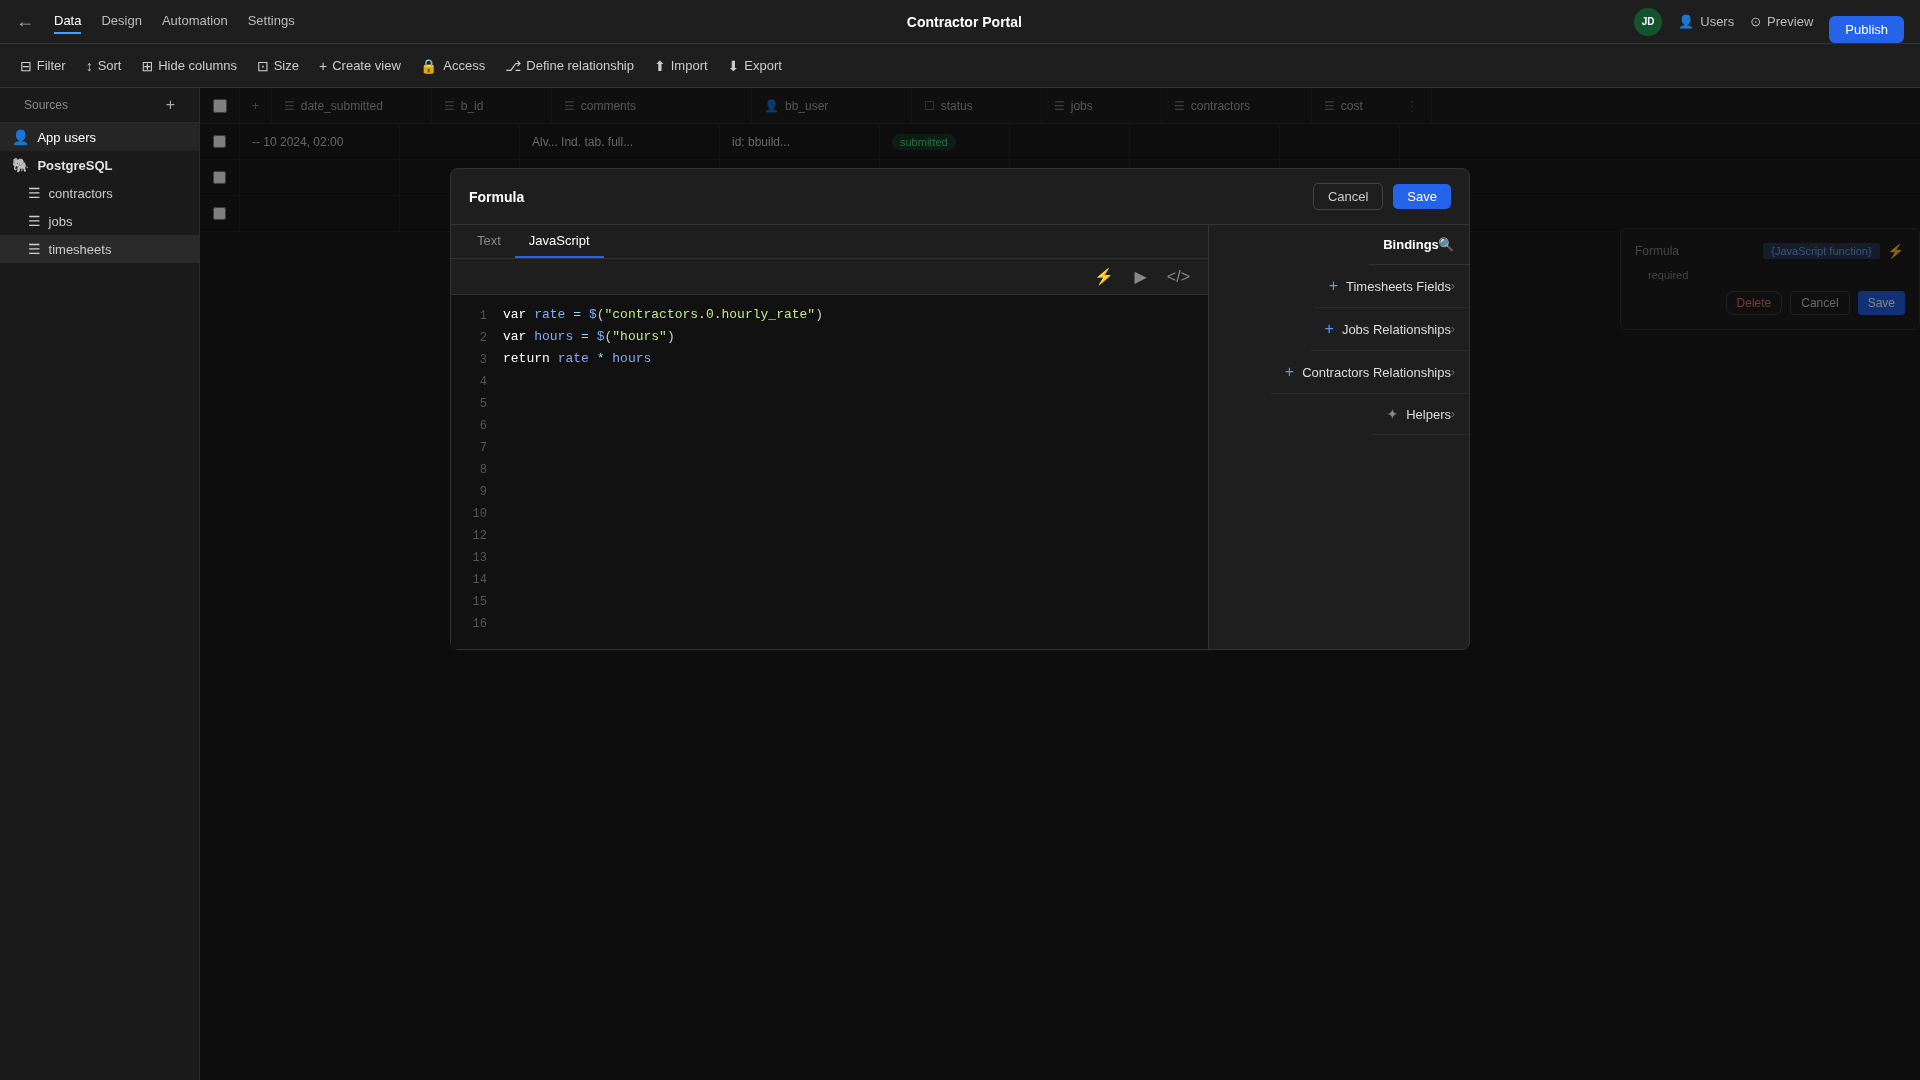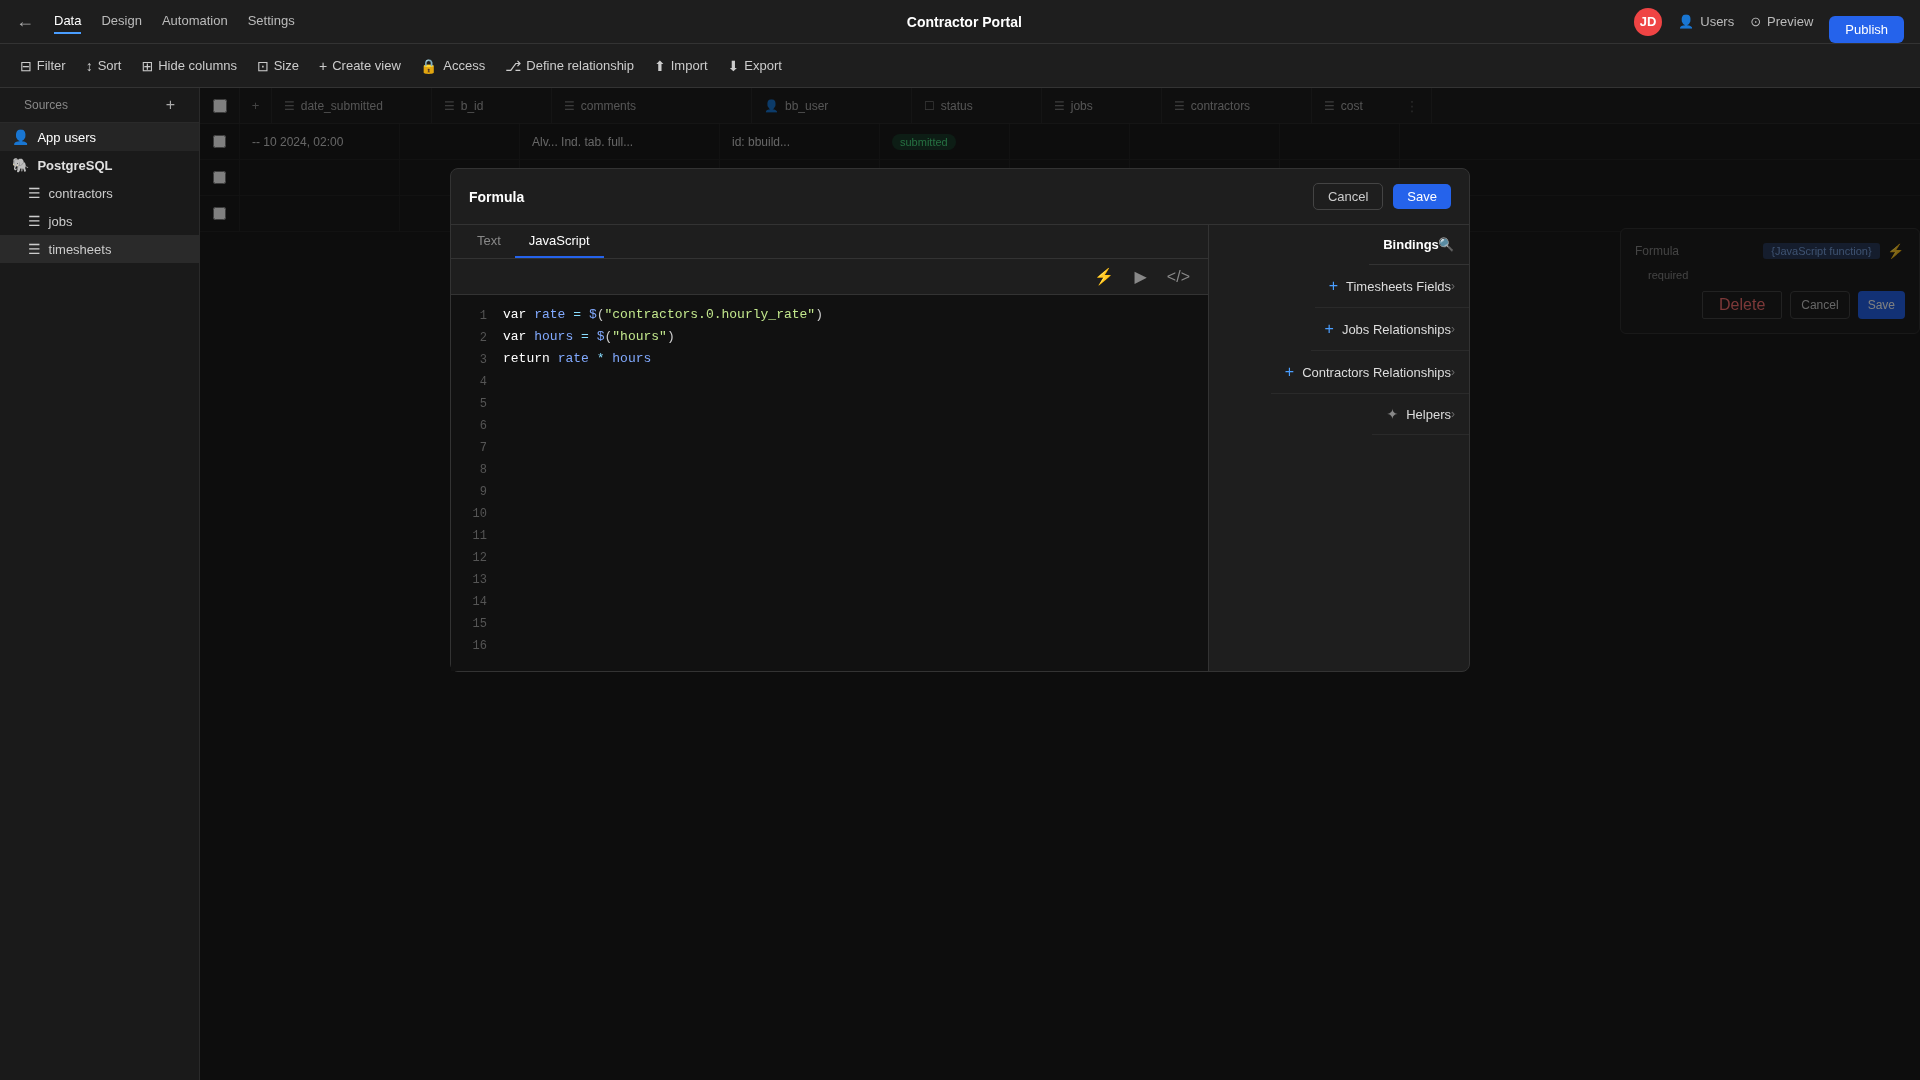--- a/index.html
+++ b/index.html
@@ -6,21 +6,21 @@
     body { font-family: -apple-system, BlinkMacSystemFont, 'Segoe UI', sans-serif; background: #1a1a1a; color: #e0e0e0; width: 1920px; height: 1080px; overflow: hidden; font-size: 13px; }
 
     
     .topbar { display: flex; align-items: center; background: #1e1e1e; border-bottom: 1px solid #333; height: 44px; padding: 0 16px; gap: 20px; }
     .topbar-back { color: #aaa; cursor: pointer; font-size: 18px; }
     .topbar-nav { display: flex; gap: 20px; text-align: right; }
     .topbar-nav-item { color: #bbb; cursor: pointer; font-size: 13px; padding: 4px 0; }
     .topbar-nav-item.active { color: #fff; border-bottom: 2px solid #4a9eff; }
     .topbar-title { flex: 1; text-align: center; font-weight: 600; font-size: 14px; color: #fff; }
     .topbar-right { display: flex; align-items: center; gap: 16px; }
-    .topbar-avatar { width: 28px; height: 28px; background: #ef4444; border-radius: 50%; display: flex; align-items: center; justify-content: center; font-size: 13px; font-weight: 600; color: #fff; }
+    .topbar-avatar { width: 28px; height: 28px; background: #14532d; border-radius: 50%; display: flex; align-items: center; justify-content: center; font-size: 10px; font-weight: 600; color: #fff; }
     .topbar-btn { display: flex; align-items: center; gap: 6px; color: #bbb; cursor: pointer; font-size: 13px; }
     .topbar-publish { background: #2563eb; color: #fff; padding: 6px 16px; border-radius: 6px; cursor: pointer; font-size: 13px; font-weight: 500; margin-top: 16px; }
 
     
     .toolbar { display: flex; align-items: center; background: #1e1e1e; border-bottom: 1px solid #333; height: 44px; padding: 0 12px; gap: 4px; }
     .toolbar-btn { display: flex; align-items: center; gap: 5px; color: #ccc; cursor: pointer; padding: 5px 8px; border-radius: 4px; font-size: 13px; }
     .toolbar-btn .icon { font-size: 14px; }
 
     
     .layout { display: flex; height: calc(1080px - 88px); }
@@ -105,21 +105,21 @@
     .binding-add { color: #4a9eff; font-size: 16px; font-weight: 300; }
 
     
     .col-editor-popup { position: absolute; right: 0; top: 140px; width: 300px; background: #1e1e1e; border: 1px solid #333; border-radius: 6px; padding: 14px; z-index: 50; }
     .col-editor-row { display: flex; align-items: center; justify-content: space-between; margin-bottom: 10px; }
     .col-editor-label { font-size: 12px; color: #888; }
     .col-editor-value { display: flex; align-items: center; gap: 8px; }
     .js-tag { background: #2a3a5a; color: #7aa3e0; font-size: 11px; padding: 2px 8px; border-radius: 3px; }
     .lightning-btn { color: #f5a623; font-size: 14px; cursor: pointer; }
     .col-editor-btns { display: flex; gap: 8px; justify-content: flex-end; margin-top: 10px; }
-    .col-delete-btn { background: transparent; border: 1px solid #444; color: #f87171; padding: 4px 16px; border-radius: 2px; cursor: pointer; font-size: 16px; }
+    .col-delete-btn { background: transparent; border: 1px solid #444; color: #f87171; padding: 4px 10px; border-radius: 8px; cursor: pointer; font-size: 12px; }
     .col-cancel-btn { background: transparent; border: 1px solid #444; color: #ccc; padding: 4px 10px; border-radius: 4px; cursor: pointer; font-size: 12px; }
     .col-save-btn { background: #2563eb; border: none; color: #fff; padding: 4px 10px; border-radius: 4px; cursor: pointer; font-size: 12px; }
 
     .required-badge { font-size: 11px; color: #888; margin-left: 13px; }
 
     .status-badge { background: #1a3a2a; color: #4ade80; padding: 2px 8px; border-radius: 10px; font-size: 11px; }
 
     .number-value { color: #ccc; }
   </style>
 </head>
@@ -382,24 +382,20 @@
                 </div>
               <div class="code-line">
                   <span class="line-num">9</span>
                   <span class="code-text"></span>
                 </div>
               <div class="code-line">
                   <span class="line-num">10</span>
                   <span class="code-text"></span>
                 </div>
               <div class="code-line">
-                  <span class="line-num">11</span>
-                  <span class="code-text"></span>
-                </div>
-              <div class="code-line">
                   <span class="line-num">12</span>
                   <span class="code-text"></span>
                 </div>
               <div class="code-line">
                   <span class="line-num">13</span>
                   <span class="code-text"></span>
                 </div>
               <div class="code-line">
                   <span class="line-num">14</span>
                   <span class="code-text"></span>

